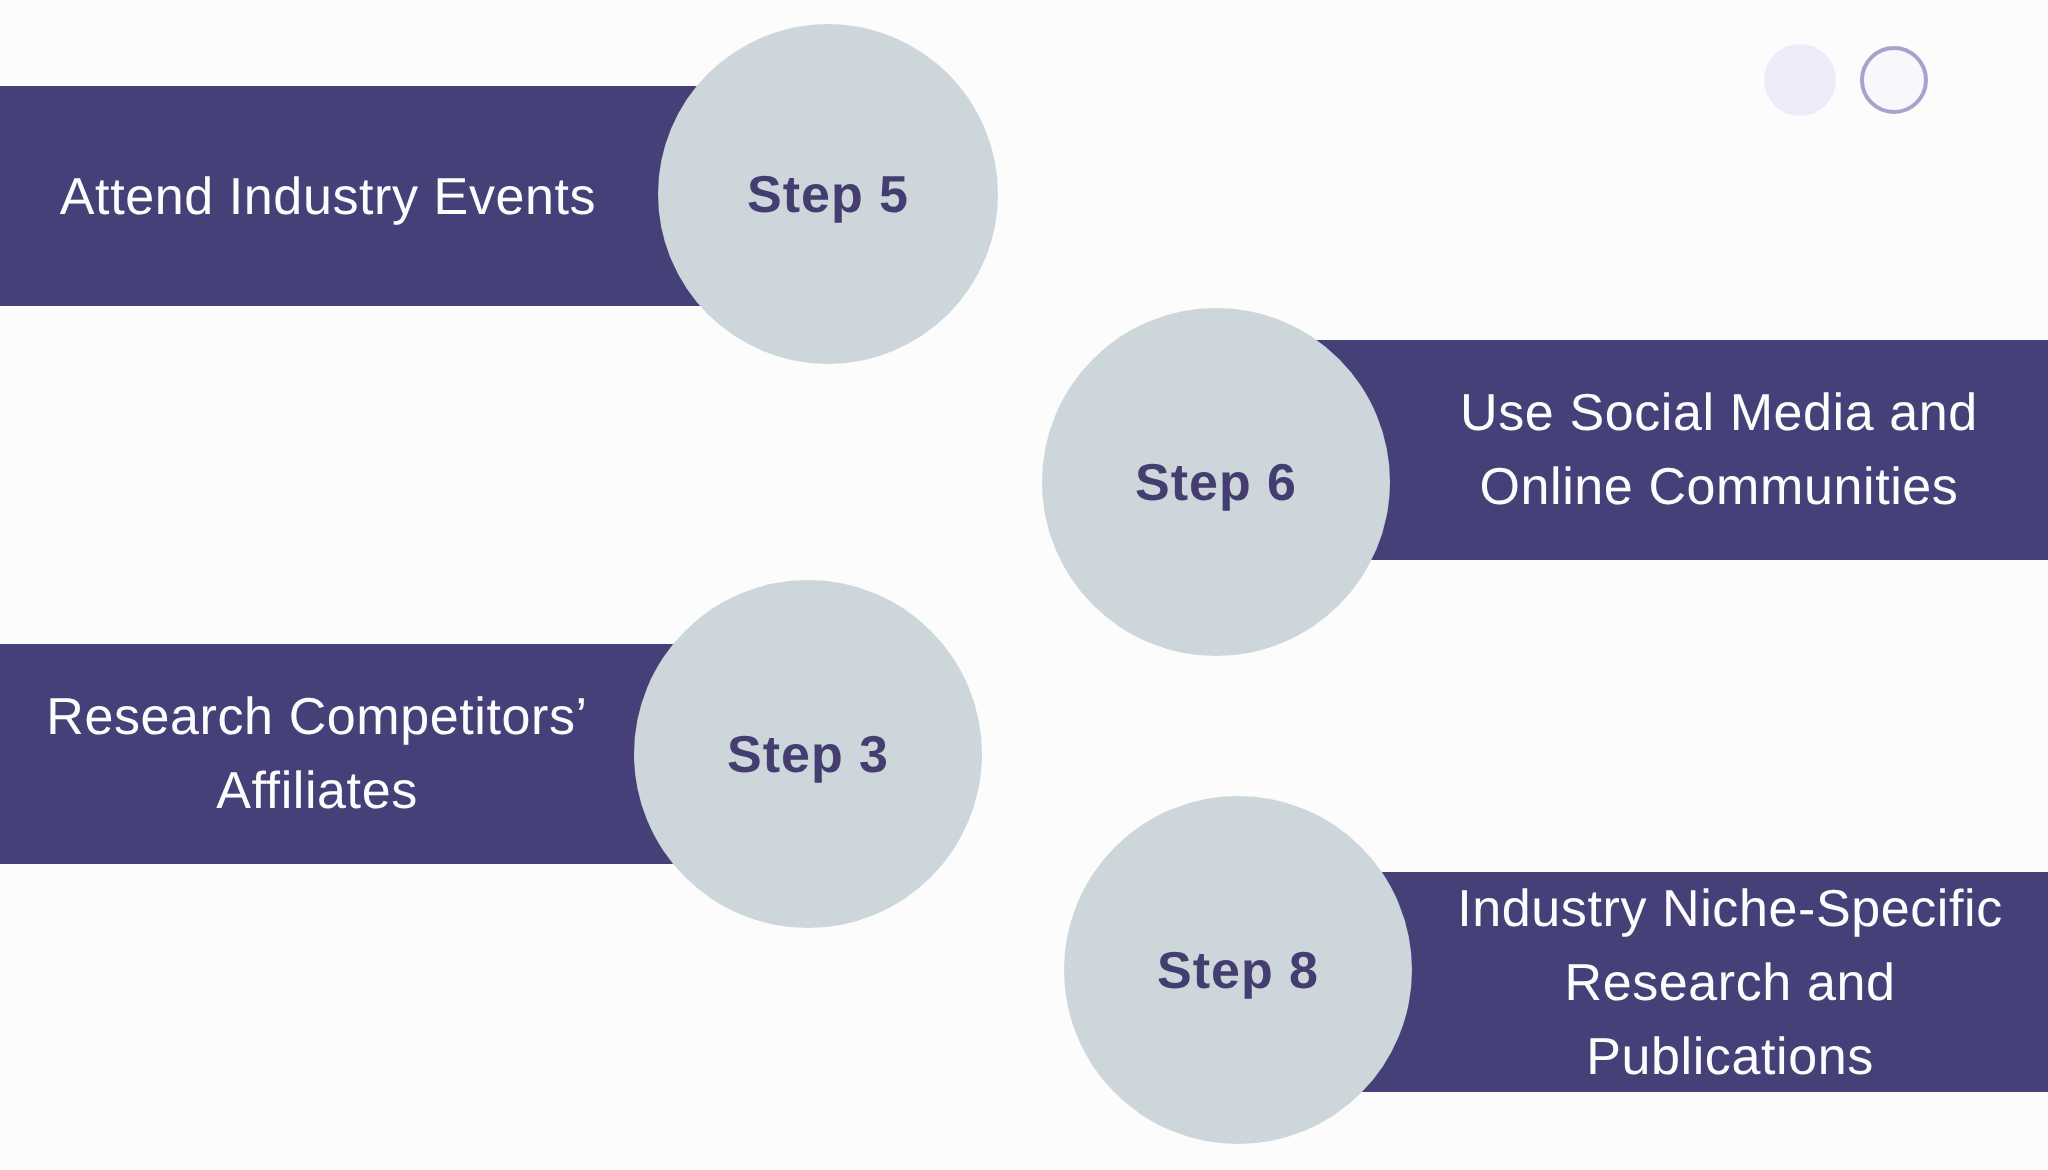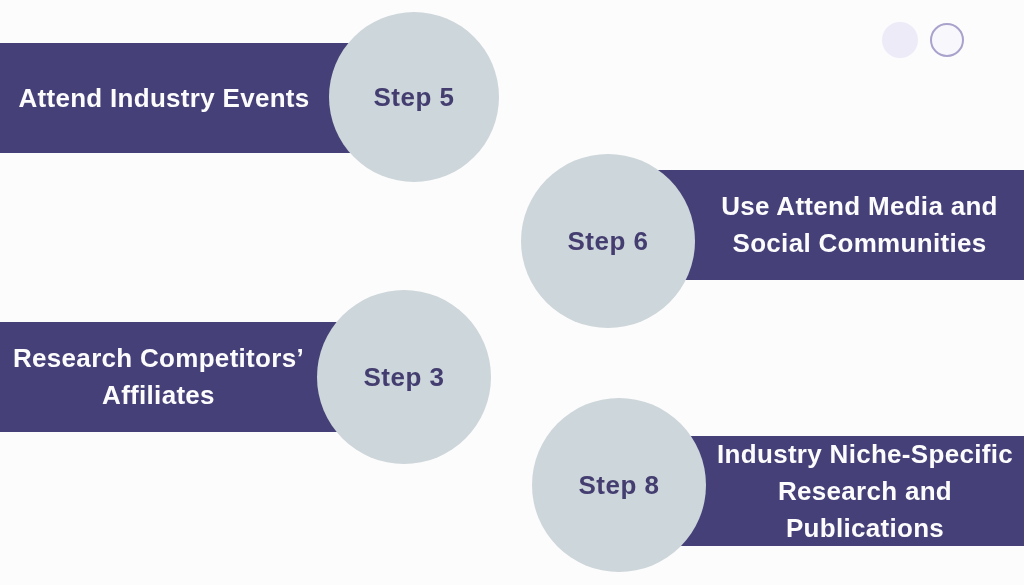--- a/index.html
+++ b/index.html
@@ -22,21 +22,21 @@
     display: flex;
     align-items: center;
     justify-content: center;
     text-align: center;
     z-index: 1;
     box-sizing: border-box;
   }
   .banner-title {
     font-size: 26px;
     line-height: 37px;
-    font-weight: 700;
+    font-weight: 400;
     letter-spacing: 0.3px;
   }
   .banner-title .line {
     display: block;
     white-space: nowrap;
   }
   .circle {
     position: absolute;
     border-radius: 50%;
     background: var(--circle-bg, #cdd6da);
@@ -88,22 +88,22 @@
     <div class="banner-title">
       <span class="line">Attend Industry Events</span>
     </div>
   </div>
   <div class="circle" id="circle-5">
     <span class="step-label">Step 5</span>
   </div>
 
   <div class="banner" id="banner-6">
     <div class="banner-title">
-      <span class="line">Use Attend Media and</span>
-      <span class="line">Social Communities</span>
+      <span class="line">Use Social Media and</span>
+      <span class="line">Online Communities</span>
     </div>
   </div>
   <div class="circle" id="circle-6">
     <span class="step-label">Step 6</span>
   </div>
 
   <div class="banner" id="banner-7">
     <div class="banner-title">
       <span class="line">Research Competitors’</span>
       <span class="line">Affiliates</span>

